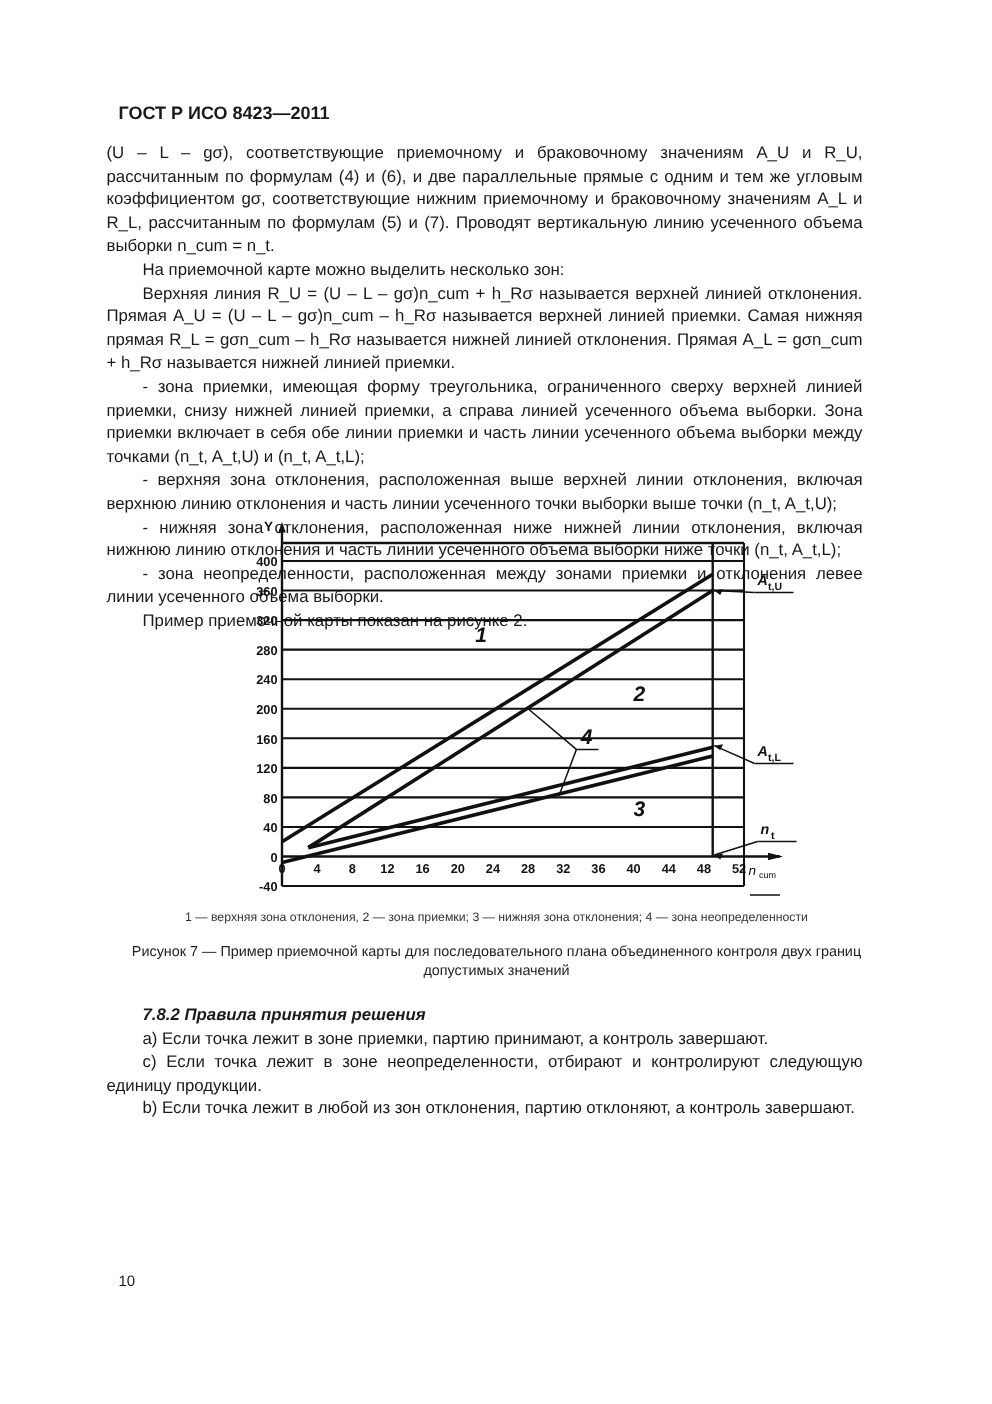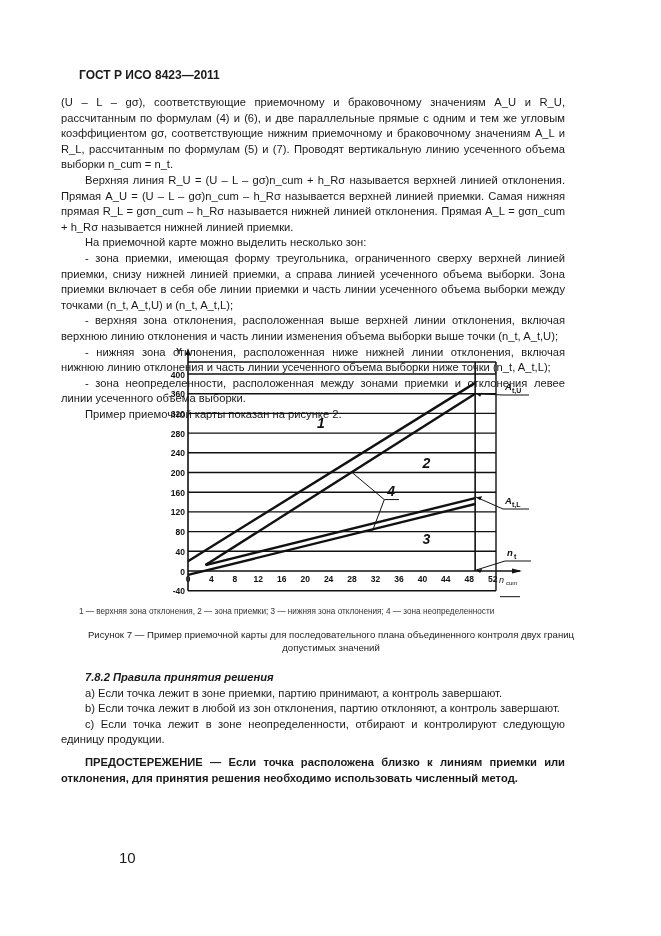--- a/index.html
+++ b/index.html
@@ -1,42 +1,42 @@
 <!DOCTYPE html>
 <html><head>
 <meta charset="utf-8">
 <style>
   html, body { margin: 0; padding: 0; background: #ffffff; }
   body { width: 661px; height: 936px; position: relative; overflow: hidden;
          font-family: "Liberation Sans", sans-serif; color: #1a1a1a; }
   .header { position: absolute; left: 79px; top: 68px; font-size: 12px; font-weight: bold; }
-  .text { position: absolute; left: 61px; width: 504px; font-size: 11.2px; line-height: 15.6px; text-align: justify; }
+  .text { position: absolute; left: 71px; width: 504px; font-size: 11.2px; line-height: 15.6px; text-align: justify; }
   .p { margin: 0; }
   .ind { text-indent: 24px; }
   .block1 { top: 95px; }
   .chart { position: absolute; left: 150px; top: 345px; }
-  .legend { position: absolute; left: 79px; width: 504px; top: 607px; font-size: 8.2px; color: #333; }
+  .legend { position: absolute; left: 79px; width: 504px; top: 607px; font-size: 8.2px; text-align: center; color: #333; }
   .caption { position: absolute; left: 79px; width: 504px; top: 628px; font-size: 9.6px; line-height: 13px; text-align: center; color: #222; }
   .block2 { top: 670px; }
   .subhead { font-weight: bold; font-style: italic; }
   .warn { font-weight: bold; margin-top: 7px; }
-  .pagenum { position: absolute; left: 79px; top: 849px; font-size: 15px; margin-left: 40px; }
+  .pagenum { position: absolute; left: 79px; top: 849px; font-size: 10px; }
   svg text { font-family: "Liberation Sans", sans-serif; }
 </style>
 </head>
 <body>
 
 <div class="header">ГОСТ Р ИСО 8423—2011</div>
 
 <div class="text block1">
   <p class="p">(U – L – gσ), соответствующие приемочному и браковочному значениям A_U и R_U, рассчитанным по формулам (4) и (6), и две параллельные прямые с одним и тем же угловым коэффициентом gσ, соответствующие нижним приемочному и браковочному значениям A_L и R_L, рассчитанным по формулам (5) и (7). Проводят вертикальную линию усеченного объема выборки n_cum = n_t.</p>
+  <p class="p ind">На приемочной карте можно выделить несколько зон:</p>
   <p class="p ind">Верхняя линия R_U = (U – L – gσ)n_cum + h_Rσ называется верхней линией отклонения. Прямая A_U = (U – L – gσ)n_cum – h_Rσ называется верхней линией приемки. Самая нижняя прямая R_L = gσn_cum – h_Rσ называется нижней линией отклонения. Прямая A_L = gσn_cum + h_Rσ называется нижней линией приемки.</p>
-  <p class="p ind">На приемочной карте можно выделить несколько зон:</p>
   <p class="p ind">- зона приемки, имеющая форму треугольника, ограниченного сверху верхней линией приемки, снизу нижней линией приемки, а справа линией усеченного объема выборки. Зона приемки включает в себя обе линии приемки и часть линии усеченного объема выборки между точками (n_t, A_t,U) и (n_t, A_t,L);</p>
-  <p class="p ind">- верхняя зона отклонения, расположенная выше верхней линии отклонения, включая верхнюю линию отклонения и часть линии изменения объема выборки выше точки (n_t, A_t,U);</p>
+  <p class="p ind">- верхняя зона отклонения, расположенная выше верхней линии отклонения, включая верхнюю линию отклонения и часть линии усеченного точки выборки выше точки (n_t, A_t,U);</p>
   <p class="p ind">- нижняя зона отклонения, расположенная ниже нижней линии отклонения, включая нижнюю линию отклонения и часть линии усеченного объема выборки ниже точки (n_t, A_t,L);</p>
   <p class="p ind">- зона неопределенности, расположенная между зонами приемки и отклонения левее линии усеченного объема выборки.</p>
   <p class="p ind">Пример приемочной карты показан на рисунке 2.</p>
 </div>
 
 <svg class="chart" width="400" height="260" viewBox="0 0 400 260">
   <g id="chart-grid">
       <line x1="38" y1="17" x2="346" y2="17" stroke="#111" stroke-width="1.6"></line>
       <line x1="38" y1="245.7" x2="346" y2="245.7" stroke="#111" stroke-width="1.4"></line>
       <line x1="38" y1="206.3" x2="346" y2="206.3" stroke="#111" stroke-width="1.4"></line>
@@ -119,18 +119,17 @@
       <path d="M326.14000000000004,225 l6,-1 l-2,4 Z" fill="#111"></path>
     </g>
 </svg>
 
 <div class="legend">1 — верхняя зона отклонения, 2 — зона приемки; 3 — нижняя зона отклонения; 4 — зона неопределенности</div>
 <div class="caption">Рисунок 7 — Пример приемочной карты для последовательного плана объединенного контроля двух границ допустимых значений</div>
 
 <div class="text block2">
   <p class="p ind subhead">7.8.2 Правила принятия решения</p>
   <p class="p ind">a) Если точка лежит в зоне приемки, партию принимают, а контроль завершают.</p>
+  <p class="p ind">c) Если точка лежит в зоне неопределенности, отбирают и контролируют следующую единицу продукции.</p>
   <p class="p ind">b) Если точка лежит в любой из зон отклонения, партию отклоняют, а контроль завершают.</p>
-  <p class="p ind">c) Если точка лежит в зоне неопределенности, отбирают и контролируют следующую единицу продукции.</p>
-  <p class="p ind warn">ПРЕДОСТЕРЕЖЕНИЕ — Если точка расположена близко к линиям приемки или отклонения, для принятия решения необходимо использовать численный метод.</p>
 </div>
 
 <div class="pagenum">10</div>
 
 </body></html>

